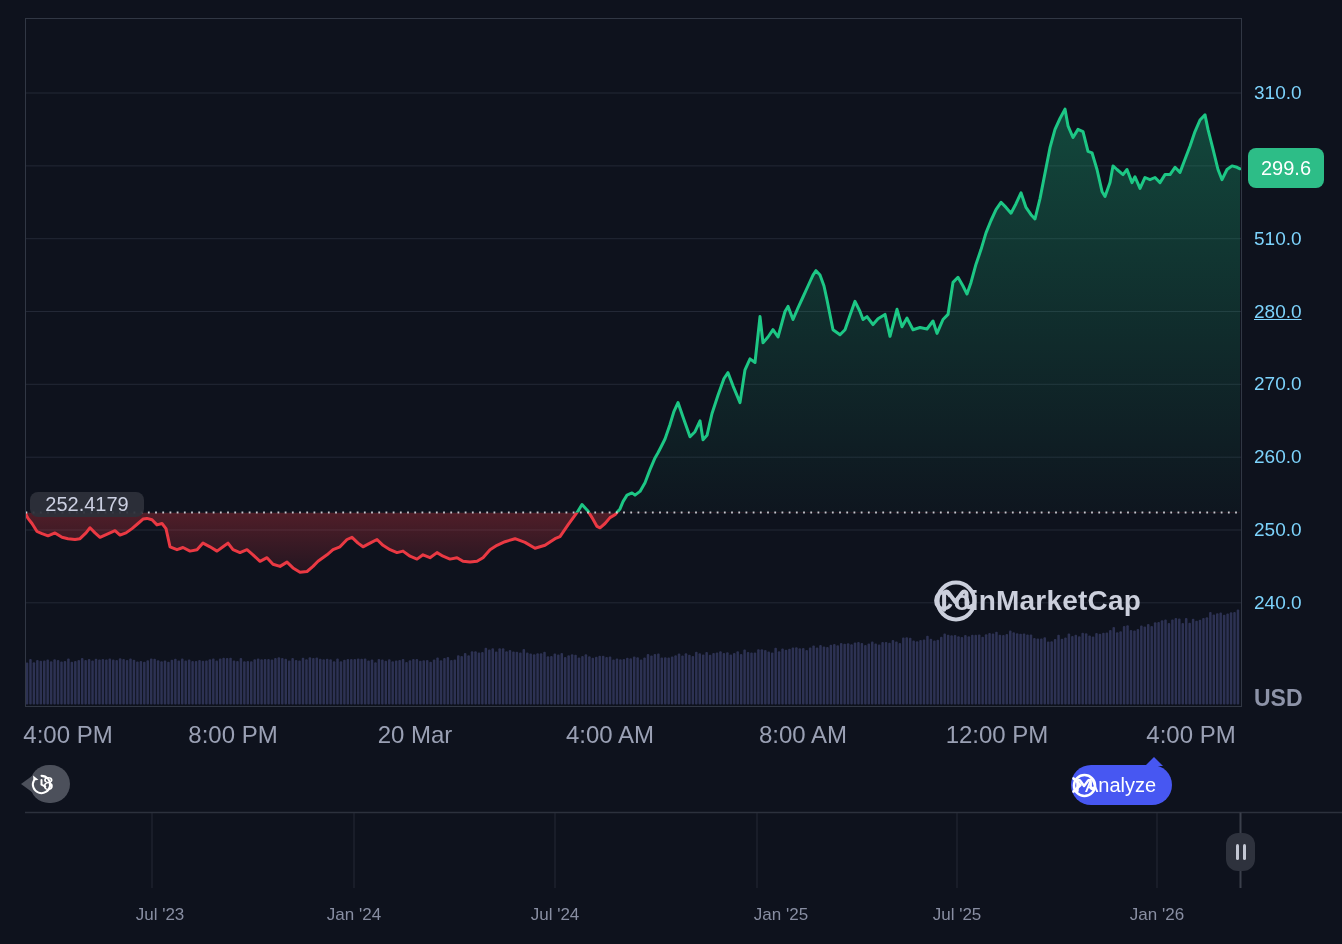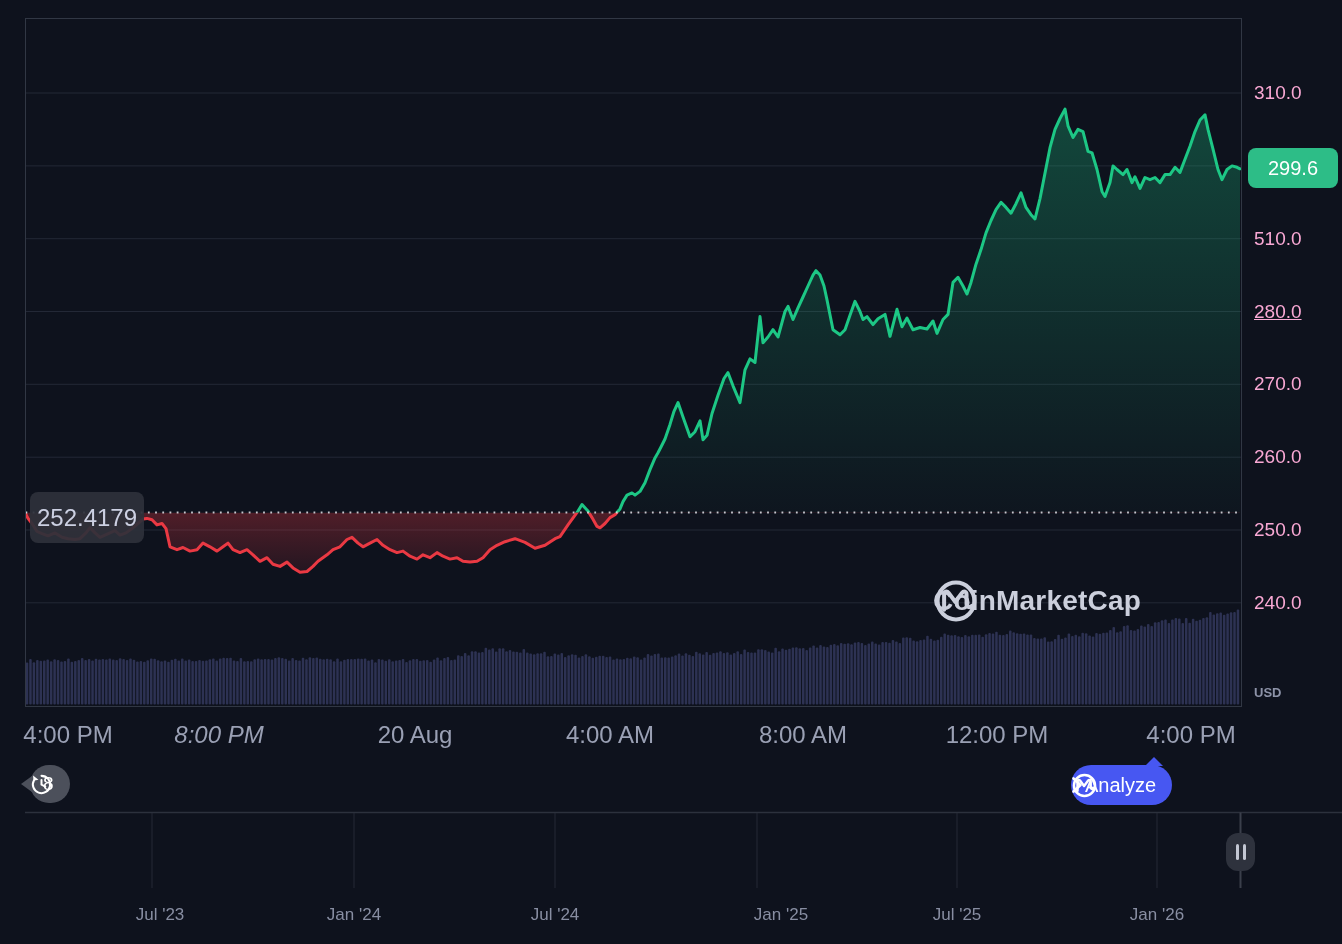--- a/index.html
+++ b/index.html
@@ -1,26 +1,26 @@
 <!DOCTYPE html>
 <html><head>
 <meta charset="utf-8">
 <style>
   html,body{margin:0;padding:0;background:#0e121d;}
   #stage{position:relative;width:1342px;height:944px;background:#0e121d;overflow:hidden;
          font-family:"Liberation Sans","DejaVu Sans",sans-serif;-webkit-font-smoothing:antialiased;}
   svg{position:absolute;left:0;display:block;}
-  .ylabel{position:absolute;left:1254px;width:70px;color:#f9a8d4;font-size:19px;line-height:22px;}
+  .ylabel{position:absolute;left:1254px;width:70px;color:#7dd3fc;font-size:19px;line-height:22px;}
   .xlabel{position:absolute;top:724px;transform:translateX(-50%);color:#9aa0b4;font-size:24px;line-height:22px;white-space:nowrap;}
   .navlabel{position:absolute;top:905px;transform:translateX(-50%);color:#888ea2;font-size:17px;line-height:20px;white-space:nowrap;}
-  #baseline-tag{position:absolute;left:30px;top:492px;width:114px;height:51px;background:rgba(45,48,58,.93);
-        border-radius:8px;color:#ccd0e2;font-size:24px;display:flex;align-items:center;justify-content:center;z-index:4;}
-  #last-price-tag{position:absolute;left:1248px;top:148px;width:90px;height:40px;background:#2dbd87;
+  #baseline-tag{position:absolute;left:30px;top:492px;width:114px;height:25px;background:rgba(45,48,58,.93);
+        border-radius:8px;color:#ccd0e2;font-size:20px;display:flex;align-items:center;justify-content:center;z-index:4;}
+  #last-price-tag{position:absolute;left:1248px;top:148px;width:76px;height:40px;background:#2dbd87;
         border-radius:8px;color:#fff;font-size:20px;font-weight:500;display:flex;align-items:center;justify-content:center;z-index:4;}
-  #usd-label{position:absolute;left:1254px;top:685px;width:70px;color:#8d93a8;font-size:13px;font-weight:700;}
+  #usd-label{position:absolute;left:1254px;top:685px;width:70px;color:#8d93a8;font-size:23px;font-weight:700;}
   #watermark{position:absolute;left:933px;top:585px;display:flex;align-items:center;gap:12px;z-index:2;}
   #watermark .wm-text{color:#cbcfdc;font-size:28px;font-weight:700;letter-spacing:.2px;}
   #history-chip{position:absolute;left:30px;top:765px;height:38px;background:#4c505b;border-radius:19px;
         display:flex;align-items:center;gap:8px;padding:0 16px 0 13px;z-index:5;cursor:pointer;}
   #history-chip:before{content:"";position:absolute;left:-9px;top:11px;border:8px solid transparent;border-right:11px solid #4c505b;border-left:0;}
   #history-chip .count{color:#fff;font-size:19px;}
   #analyze-btn{position:absolute;left:1071px;top:765px;height:40px;background:#4757f2;border-radius:20px;
         display:flex;align-items:center;gap:9px;padding:0 16px 0 14px;z-index:5;cursor:pointer;border:none;}
   #analyze-btn:before{content:"";position:absolute;left:74px;top:-8px;border:9px solid transparent;border-bottom:9px solid #4757f2;border-top:0;}
   #analyze-btn .label{color:#fff;font-size:20px;font-weight:500;}
@@ -449,22 +449,22 @@
       <div class="ylabel" style="top: 82px;">310.0</div>
       <div class="ylabel" style="top: 228px;">510.0</div>
       <div class="ylabel" style="top: 301px; text-decoration: underline;">280.0</div>
       <div class="ylabel" style="top: 373px;">270.0</div>
       <div class="ylabel" style="top: 446px;">260.0</div>
       <div class="ylabel" style="top: 519px;">250.0</div>
       <div class="ylabel" style="top: 592px;">240.0</div>
     </div>
   <div id="x-axis">
       <div class="xlabel" style="left: 68px;">4:00 PM</div>
-      <div class="xlabel" style="left: 219px; font-style: italic;">8:00 PM</div>
-      <div class="xlabel" style="left: 415px;">20 Aug</div>
+      <div class="xlabel" style="left: 233px;">8:00 PM</div>
+      <div class="xlabel" style="left: 415px;">20 Mar</div>
       <div class="xlabel" style="left: 610px;">4:00 AM</div>
       <div class="xlabel" style="left: 803px; text-align: right;">8:00 AM</div>
       <div class="xlabel" style="left: 997px;">12:00 PM</div>
       <div class="xlabel" style="left: 1191px;">4:00 PM</div>
     </div>
   <div id="nav-axis">
       <div class="navlabel" style="left: 160px;">Jul '23</div>
       <div class="navlabel" style="left: 354px;">Jan '24</div>
       <div class="navlabel" style="left: 555px;">Jul '24</div>
       <div class="navlabel" style="left: 757px; margin-left: 24px;">Jan '25</div>

